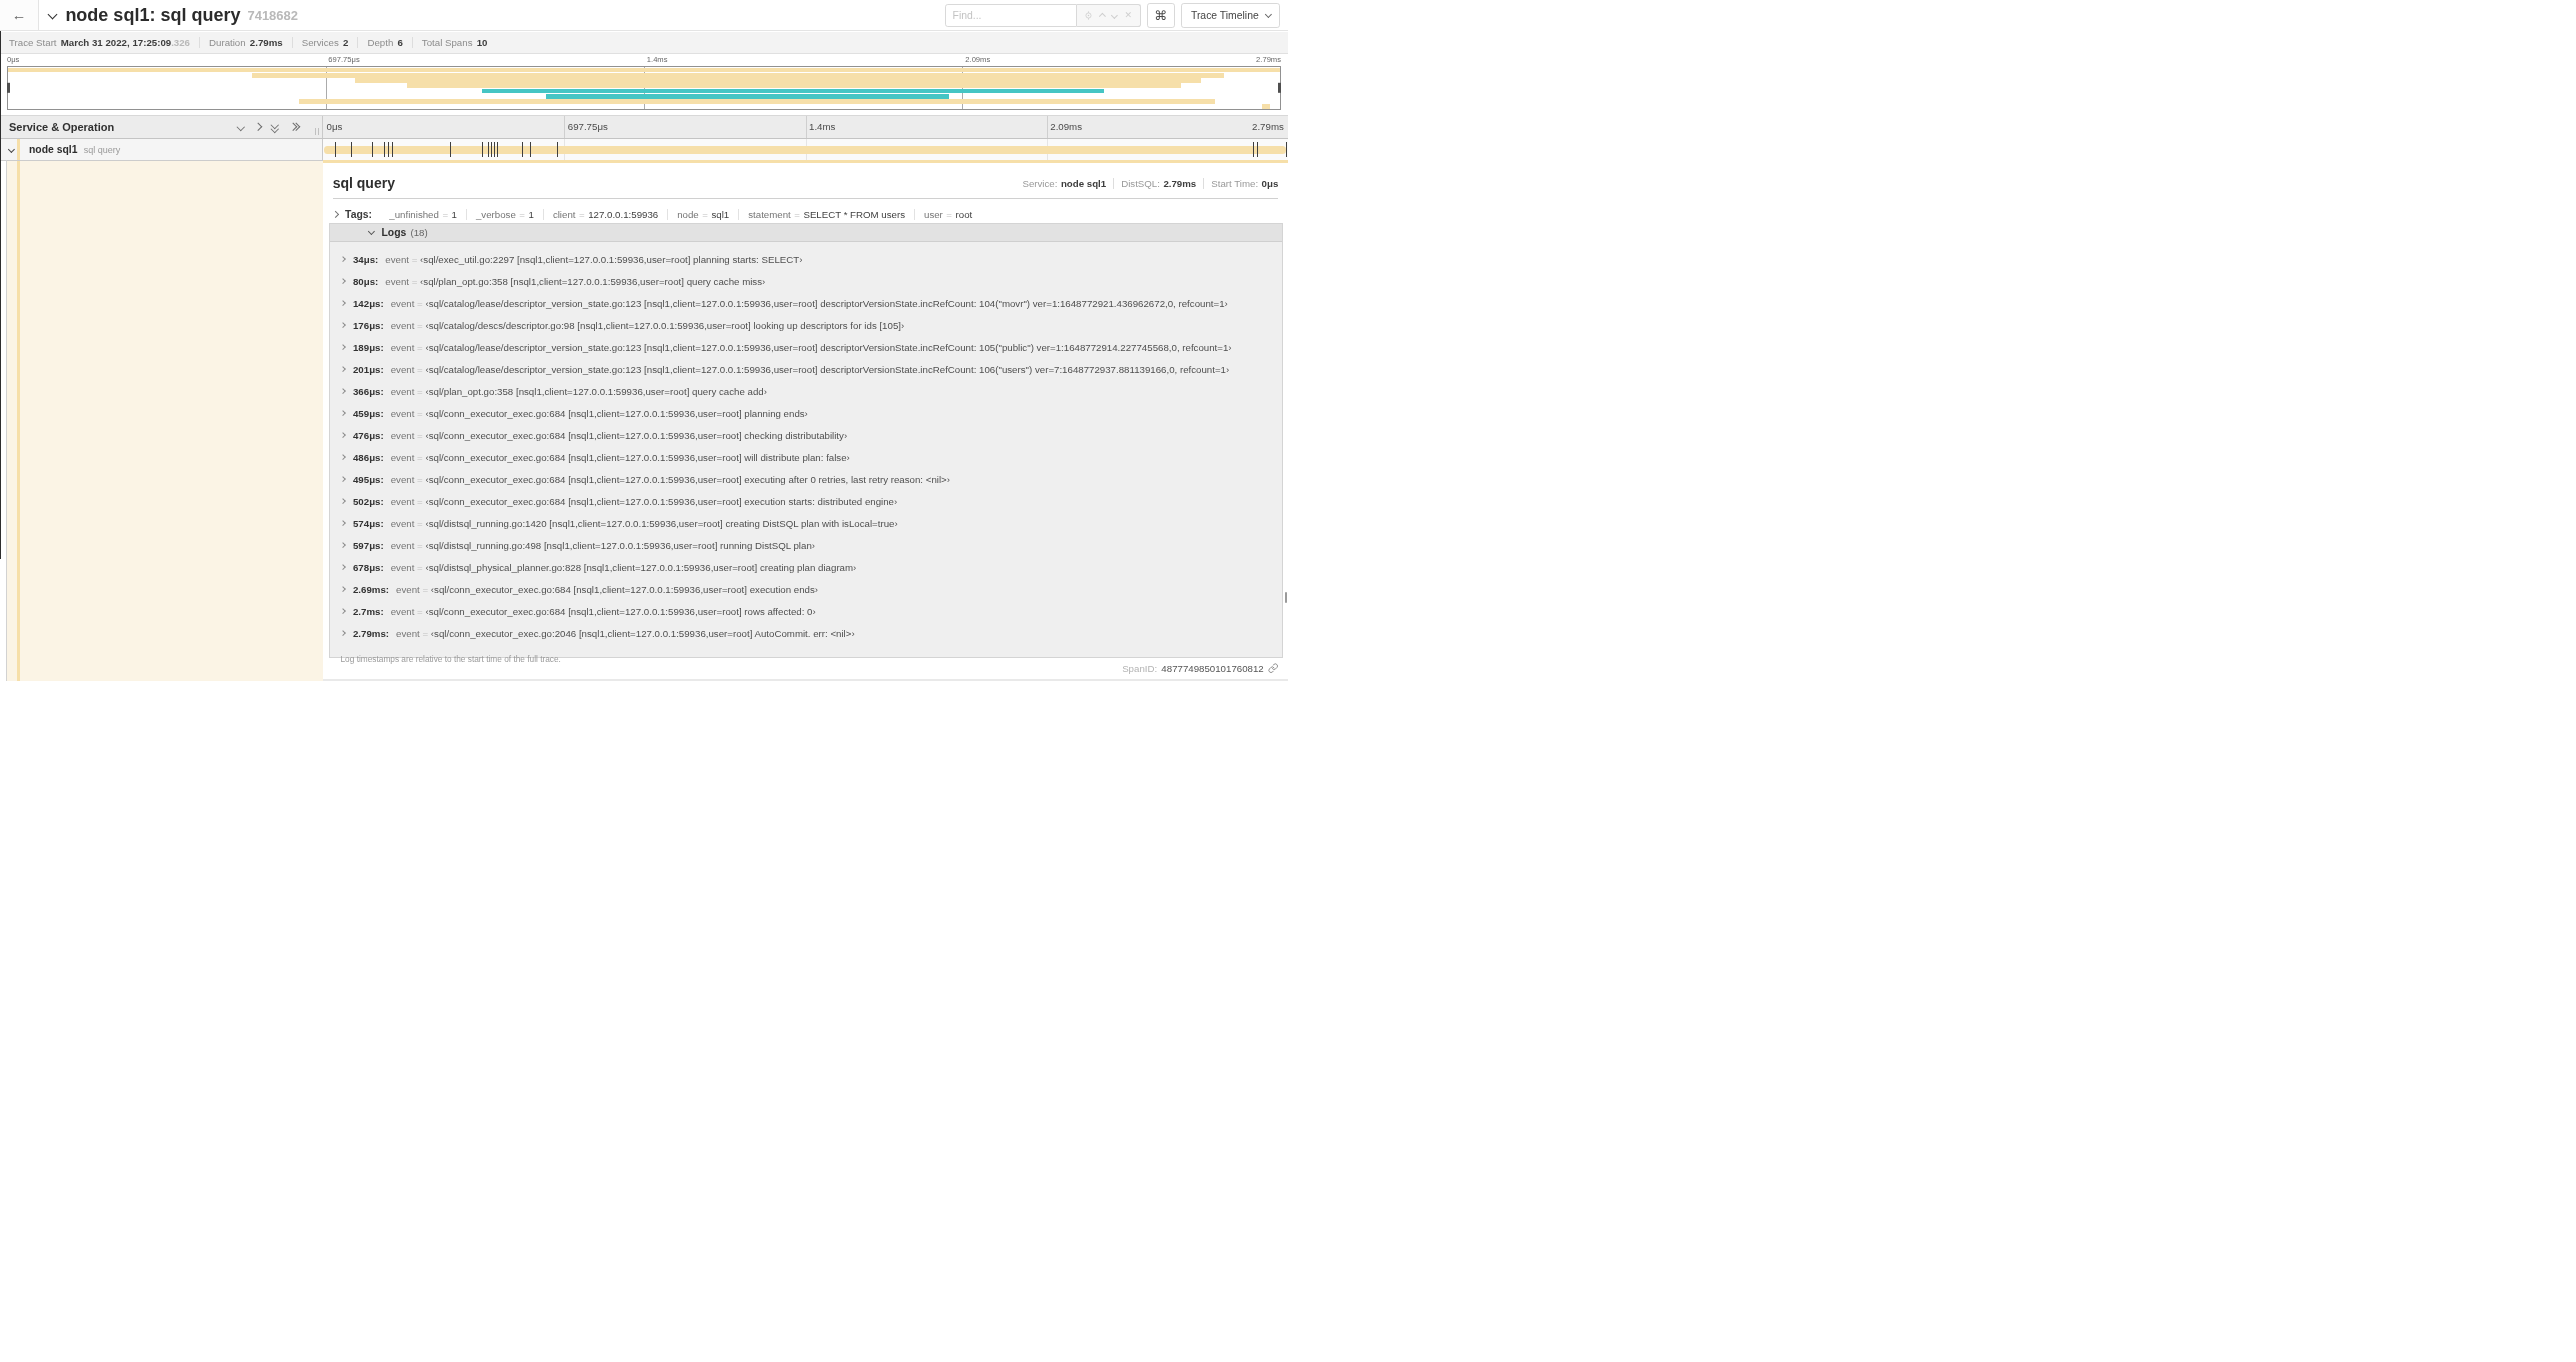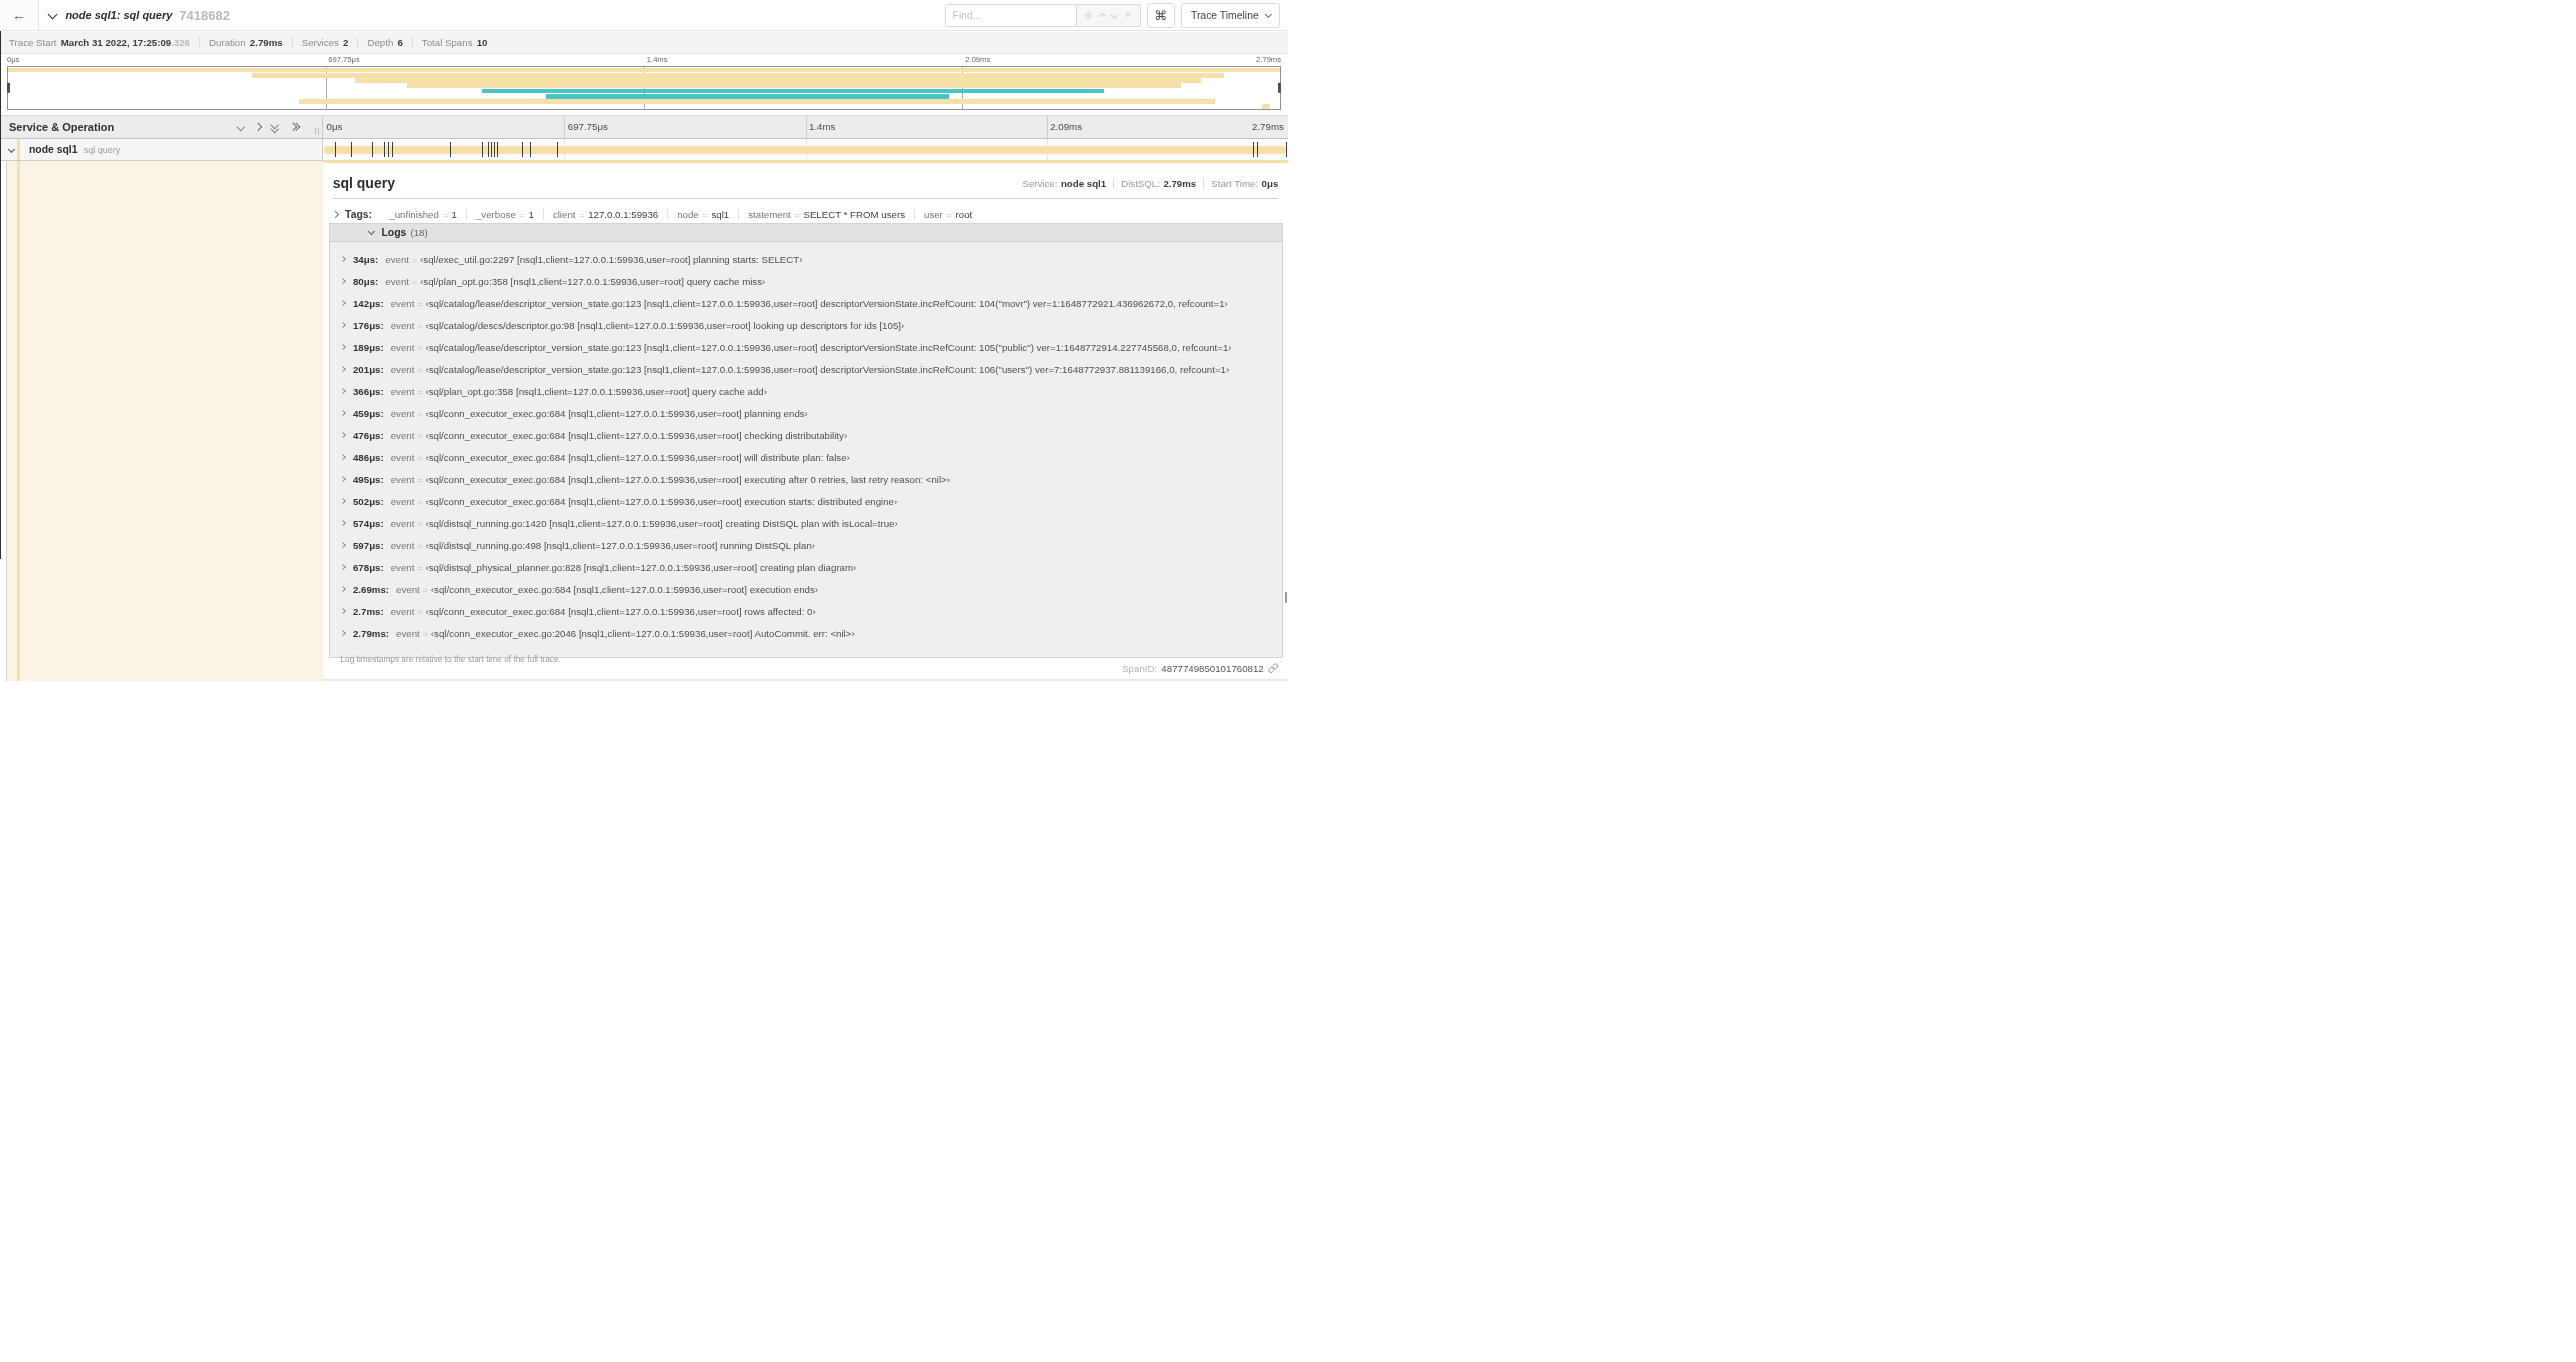--- a/index.html
+++ b/index.html
@@ -5,21 +5,21 @@
   * { margin:0; padding:0; box-sizing:border-box; }
   html,body { width:1288px; height:681px; font-family:"Liberation Sans", sans-serif; background:#fff; }
   #app { position:relative; width:1288px; height:681px; overflow:hidden; background:#fff; }
 
   
   .top-header { position:absolute; top:0; left:0; right:0; height:31px; background:#fff; border-bottom:0.7px solid #e4e4e4; display:flex; align-items:center; }
   .back-box { width:39px; height:100%; border-right:0.7px solid #e4e4e4; background:#fcfcfc; display:flex; align-items:center; justify-content:center; cursor:pointer; }
   .back-arrow { font-size:14.5px; color:#666; line-height:1; }
   .title-wrap { display:flex; align-items:center; margin-left:9.7px; flex:1; min-width:0; }
   .big-chev { width:7px; height:7px; border-right:1.7px solid #2f2f2f; border-bottom:1.7px solid #2f2f2f; transform:rotate(45deg) translate(-0.7px,-0.7px); margin-right:9.7px; cursor:pointer; }
-  .trace-title { font-size:11px; font-weight:bold; color:#2b2b2b; white-space:nowrap;font-style:italic; }
+  .trace-title { font-size:18px; font-weight:bold; color:#2b2b2b; white-space:nowrap; }
   .trace-id { font-size:13px; color:#b9b9b9; margin-left:7px; font-weight:bold; }
   .header-right { display:flex; align-items:center; gap:6.2px; padding-right:8.3px; }
   .find-group { display:flex; height:23px; }
   .find-input { width:132px; height:23px; border:0.7px solid #d9d9d9; border-radius:2.8px 0 0 2.8px; padding:0 7px; font-size:10.4px; color:#444; outline:none; font-family:"Liberation Sans",sans-serif;margin-left:16px; }
   .find-input::placeholder { color:#c3c3c3; }
   .find-tools { width:64px; height:23px; border:0.7px solid #d9d9d9; border-left:none; border-radius:0 2.8px 2.8px 0; background:#f7f7f7; display:flex; align-items:center; justify-content:space-evenly; }
   .tool-ic { color:#cfcfcf; font-size:9px; display:flex; align-items:center; cursor:default; }
   .chev { display:inline-block; width:4.8px; height:4.8px; border-right:1.1px solid #cfcfcf; border-bottom:1.1px solid #cfcfcf; }
   .chev.up { transform:rotate(-135deg) translate(-0.7px,-0.7px); }
   .chev.down { transform:rotate(45deg); }

